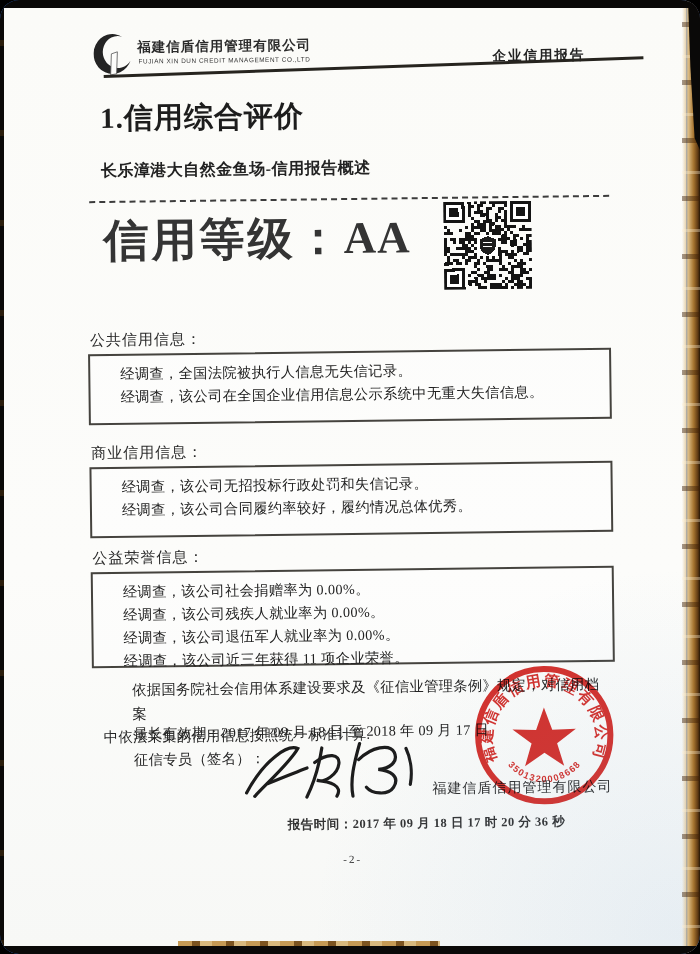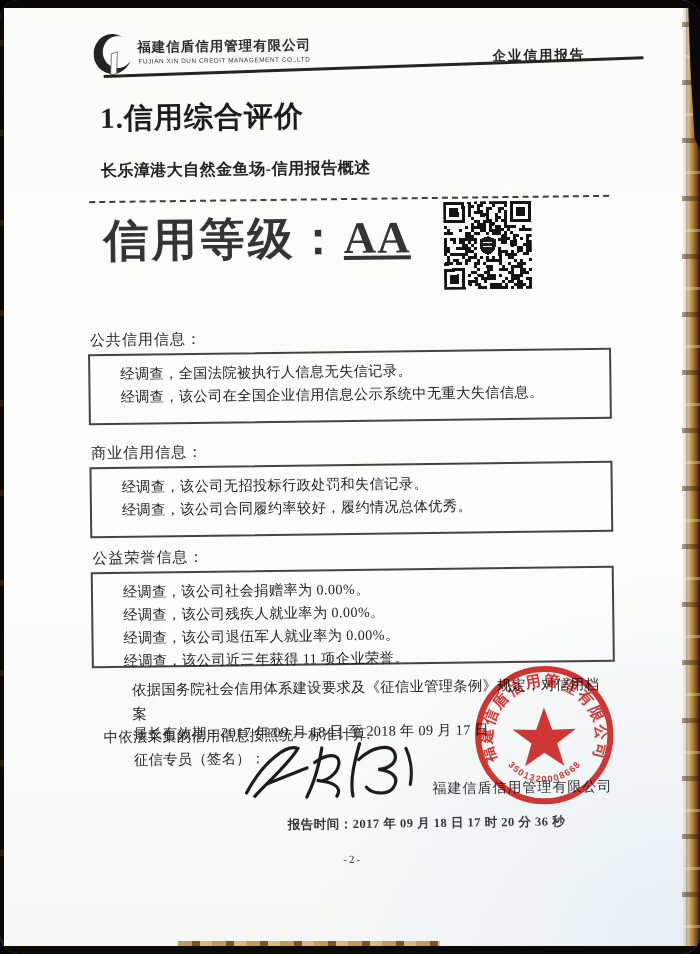--- a/index.html
+++ b/index.html
@@ -36,21 +36,21 @@
   .co-cn { font-size:13.5px; font-weight:bold; letter-spacing:1px; color:#2b2b2b; }
   .co-en { font-size:6.4px; letter-spacing:.55px; color:#3a3a3a; font-family:"Liberation Sans",sans-serif; }
   .report-type { font-size:13.5px; font-weight:bold; letter-spacing:2px; color:#222; }
   .header-rule { height:2.5px; background:#26241f; transform:rotate(-1.3deg); }
 
   .doc-title { font-size:29px; font-weight:bold; letter-spacing:1px; color:#1d1d1d; }
   .doc-subtitle { font-size:16px; font-weight:bold; letter-spacing:.5px; color:#222; }
   .dashed-rule { border-top:2px dashed #3c3c3c; }
 
   .rating { font-size:45px; font-weight:bold; letter-spacing:3px; color:#343434; white-space:nowrap; }
-  .rating .grade { letter-spacing:1px;text-decoration:underline; }
+  .rating .grade { letter-spacing:1px; }
 
   .sec-heading { font-size:15px; color:#2a2a2a; letter-spacing:1px; }
   .sec-box { border:2px solid #45433e; padding:7px 0 0 30px; background:rgba(255,255,255,.35); }
   .sec-box .line { font-size:14.2px; line-height:23px; color:#222; letter-spacing:.4px; }
 
   .stmt .line { font-size:14.3px; line-height:23.5px; color:#242424; letter-spacing:.3px; }
   .indent { padding-left:29px; }
   .footer-line { font-size:14.3px; color:#242424; letter-spacing:.3px; }
   .issuer { font-size:14px; color:#2e2e2e; letter-spacing:1px; }
   .report-time { font-size:12.5px; font-weight:600; color:#333; letter-spacing:.5px; }

